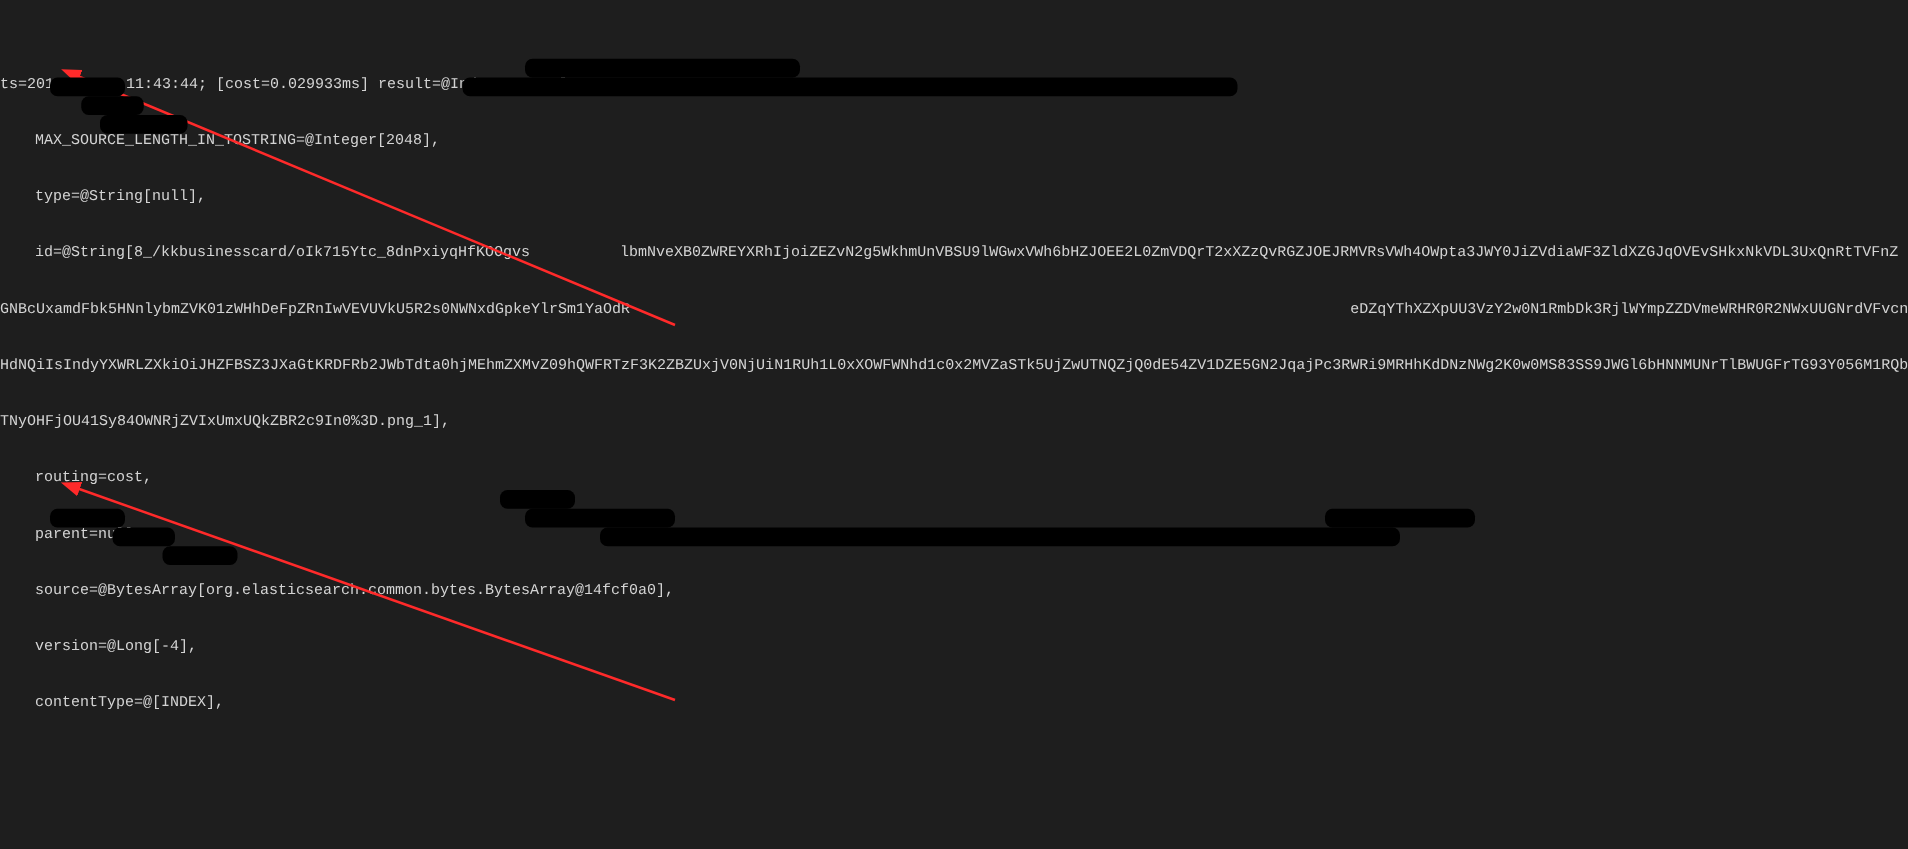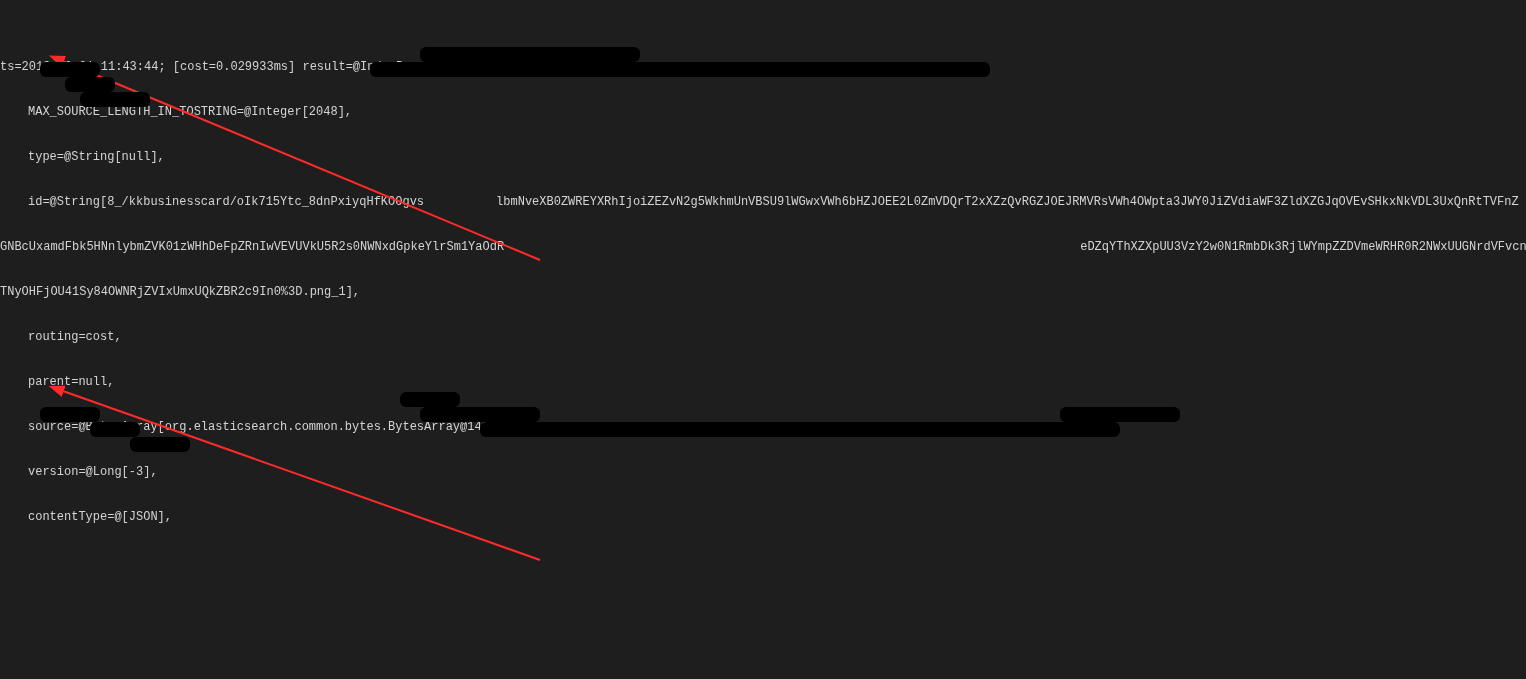--- a/index.html
+++ b/index.html
@@ -39,26 +39,27 @@
 <body>
 
 <div class="terminal">
 
   
   <div class="line">ts=2019-03-01 11:43:44; [cost=0.029933ms] result=@IndexRequest[</div>
   <div class="line indent1">MAX_SOURCE_LENGTH_IN_TOSTRING=@Integer[2048],</div>
   <div class="line indent1">type=@String[null],</div>
   <div class="line indent1">id=@String[8_/kkbusinesscard/oIk715Ytc_8dnPxiyqHfKOOgvs          lbmNveXB0ZWREYXRhIjoiZEZvN2g5WkhmUnVBSU9lWGwxVWh6bHZJOEE2L0ZmVDQrT2xXZzQvRGZJOEJRMVRsVWh4OWpta3JWY0JiZVdiaWF3ZldXZGJqOVEvSHkxNkVDL3UxQnRtTVFnZ</div>
   <div class="line">GNBcUxamdFbk5HNnlybmZVK01zWHhDeFpZRnIwVEVUVkU5R2s0NWNxdGpkeYlrSm1YaOdR                                                                                eDZqYThXZXpUU3VzY2w0N1RmbDk3RjlWYmpZZDVmeWRHR0R2NWxUUGNrdVFvcnNNS</div>
+  <div class="line">HdNQiIsIndyYXWRLZXkiOiJHZFBSZ3JXaGtKRDFRb2JWbTdta0hjMEhmZXMvZ09hQWFRTzF3K2ZBZUxjV0NjUiN1RUh1L0xXOWFWNhd1c0x2MVZaSTk5UjZwUTNQZjQ0dE54ZV1DZE5GN2JqajPc3RWRi9MRHhKdDNzNWg2K0w0MS83SS9JWGl6bHNNMUNrTlBWUGFrTG93Y056M1RQb</div>
   <div class="line">TNyOHFjOU41Sy84OWNRjZVIxUmxUQkZBR2c9In0%3D.png_1],</div>
   <div class="line indent1">routing=cost,</div>
   <div class="line indent1">parent=null,</div>
   <div class="line indent1">source=@BytesArray[org.elasticsearch.common.bytes.BytesArray@14fcf0a0],</div>
-  <div class="line indent1">version=@Long[-3],</div>
-  <div class="line indent1">contentType=@[JSON],</div>
+  <div class="line indent1">version=@Long[-4],</div>
+  <div class="line indent1">contentType=@[INDEX],</div>
   
   
   
   
   
   
 
   
   
   

